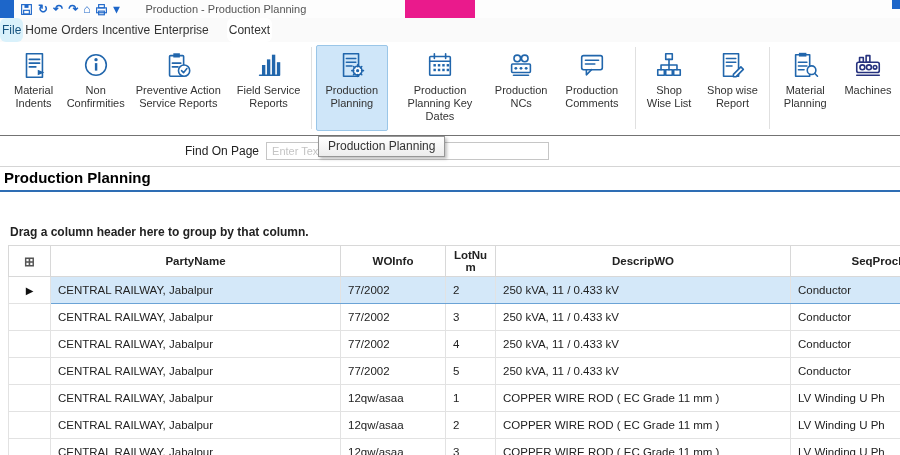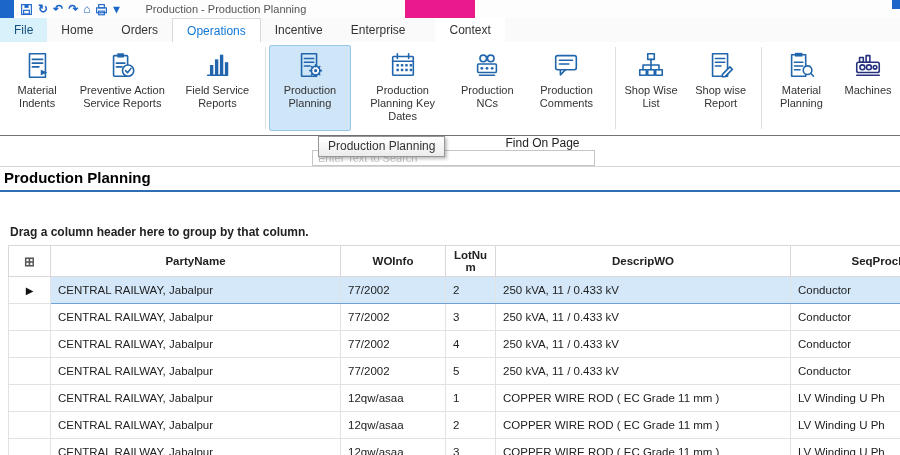--- a/index.html
+++ b/index.html
@@ -12,21 +12,21 @@
   .titlebar { height:18px; display:flex; align-items:center; background:#fdfdfd; position:relative; }
   .app-chip { width:14px; height:18px; background:#1d66c9; flex:none; }
   .qat { display:flex; align-items:center; gap:5px; margin-left:6px; }
   .qat .g { color:#1d66c9; font-size:12px; line-height:12px; font-weight:bold; cursor:default; }
   .qat svg { width:13px; height:13px; display:block; }
   .win-title { color:#555; font-size:11px; margin-left:26px; }
   .ctx-chip { position:absolute; left:405px; top:0; width:70px; height:18px; background:#ea1a8c; }
   .corner-chip { position:absolute; right:0; top:0; width:8px; height:9px; background:#1d66c9; }
   
   .tabs { height:24px; display:flex; align-items:stretch; background:#fafafa; font-size:12px; }
-  .tab { display:flex; align-items:center; padding:0 14px; color:#333; cursor:default; }
+  .tab { display:flex; align-items:center; padding:0 2px; color:#333; cursor:default;border-radius:6px; }
   .tab.file { background:#d9f1fb; color:#14527e; }
   .tab.selected { background:#fff; color:#1177d7; border:1px solid #d9d9d9; border-bottom:none; }
   .tab.context { background:#fff; margin-left:16px; }
   
   .ribbon { height:94px; background:#fff; border-bottom:1px solid #737373; display:flex; align-items:flex-start; padding:3px 2px 0 3px; }
   .rb-btn { display:flex; flex-direction:column; align-items:center; max-width:94px; min-width:58px;
             padding:4px 3px 2px; margin:0 1px; text-align:center; border:1px solid transparent; border-radius:2px; height:86px; }
   .rb-btn .rb-label { font-size:11px; line-height:1.18; color:#333; margin-top:4px; }
   .rb-btn.wide { max-width:100px; }
   .rb-btn.selected { background:#cfe6f9; border:1px solid #9ac6e8; }
@@ -34,21 +34,21 @@
   .icon-svg { width:30px; height:30px; stroke:#2166ac; fill:none; stroke-width:1.7; stroke-linecap:round; stroke-linejoin:round; flex:none; }
   .icon-svg .f { fill:#2166ac; stroke:none; }
   .icon-svg .wf { fill:#ffffff; }
   .icon-svg.dark { stroke:#26327e; }
   .qat-svg { stroke:#1d66c9; fill:none; stroke-width:1.4; }
   .qat-svg .f { fill:#1d66c9; stroke:none; }
   
   .tooltip { position:absolute; left:318px; top:136px; z-index:9; background:linear-gradient(#ffffff,#ececec);
              border:1px solid #979797; padding:2px 9px 3px; font-size:12px; color:#333; box-shadow:2px 2px 3px rgba(0,0,0,.25); }
   
-  .findbar { height:30px; display:flex; align-items:center; background:#fff;flex-direction:column; }
+  .findbar { height:30px; display:flex; align-items:center; background:#fff; }
   .findbar .fb-label { margin-left:185px; font-size:12px; color:#222; }
   .findbar input { margin-left:7px; width:283px; height:18px; border:1px solid #c6c6c6; font-size:11px;
                    padding:0 5px; color:#333; font-family:"Liberation Sans",sans-serif; outline:none; }
   .findbar input::placeholder { color:#c4c4c4; }
   
   .page-title-bar { border-top:1px solid #d5d5d5; border-bottom:2px solid #2e6db4; padding:2px 4px 3px; }
   .page-title-bar .pt { font-weight:bold; font-size:15px; color:#000; }
   .group-hint { font-size:12px; font-weight:bold; color:#222; padding:7px 0 6px 10px;margin-top:26px; }
   
   .grid { margin-left:8px; width:892px; overflow:hidden; }
@@ -89,37 +89,44 @@
   </div>
   <div class="win-title">Production - Production Planning</div>
   <div class="ctx-chip"></div>
   <div class="corner-chip"></div>
 </div>
 
 <div class="tabs">
   <div class="tab file">File</div>
   <div class="tab">Home</div>
   <div class="tab">Orders</div>
-  <div class="tab selected">Operations</div>
   <div class="tab">Incentive</div>
   <div class="tab">Enterprise</div>
   <div class="tab context">Context</div>
 </div>
 
 <div class="ribbon">
 
   <div class="rb-btn">
     <svg class="icon-svg" viewBox="0 0 32 32">
         <rect x="8" y="4" width="17" height="25"></rect>
         <path d="M11 10h11M11 14h11M11 18h7"></path>
         <path d="M20 21l7 3-7 3z" class="f"></path>
       </svg>
     <span class="rb-label">Material Indents</span>
   </div>
 
+  <div class="rb-btn">
+    <svg class="icon-svg" viewBox="0 0 32 32">
+        <circle cx="16" cy="16" r="11"></circle>
+        <rect x="14.8" y="14" width="2.6" height="8" class="f"></rect>
+        <circle cx="16" cy="10.3" r="1.8" class="f"></circle>
+      </svg>
+    <span class="rb-label">Non Confirmities</span>
+  </div>
 
   <div class="rb-btn wide">
     <svg class="icon-svg" viewBox="0 0 32 32">
         <rect x="7" y="6" width="15" height="22" rx="1"></rect>
         <rect x="11" y="3.5" width="7" height="4.5" class="f"></rect>
         <path d="M10 14h9M10 18h6"></path>
         <circle cx="22.5" cy="22" r="6" class="wf"></circle>
         <path d="M19.8 22l2.1 2.2 3.6-4.4"></path>
       </svg>
     <span class="rb-label">Preventive Action Service Reports</span>

